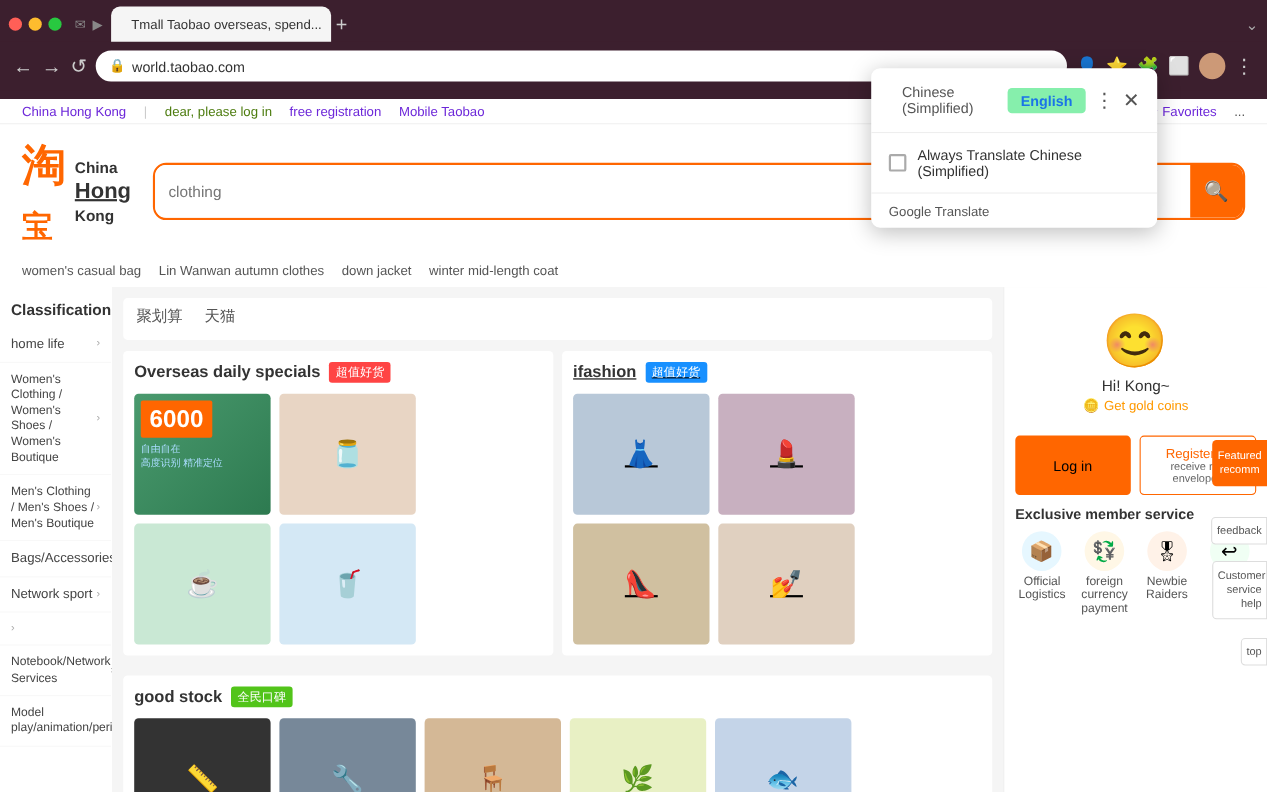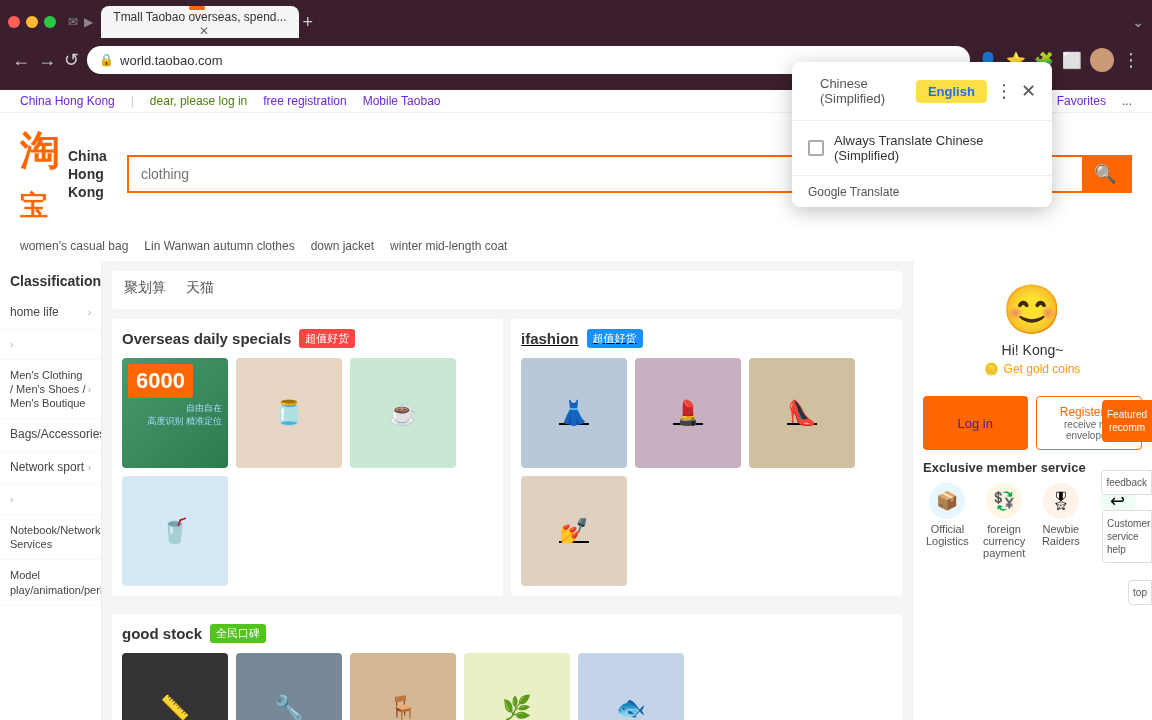--- a/index.html
+++ b/index.html
@@ -21,21 +21,21 @@
     .avatar { width: 24px; height: 24px; background: #c97; border-radius: 50%; }
     .top-bar { display: flex; align-items: center; padding: 4px 20px; font-size: 12px; color: #555; gap: 16px; border-bottom: 1px solid #f0f0f0; }
     .top-bar-link { color: #6d28d9; text-decoration: none; cursor: pointer; }
     .top-bar-divider { color: #ccc; }
     .top-bar-right { margin-left: auto; display: flex; align-items: center; gap: 16px; }
 
     .header-main { display: flex; align-items: center; padding: 10px 20px; gap: 20px; }
     .logo { display: flex; align-items: center; gap: 8px; }
     .logo-text { font-size: 13px; font-weight: bold; color: #333; line-height: 1.3; }
 
-    .search-bar { flex: 1; display: flex; border: 2px solid #ff6600; border-radius: 0; overflow: hidden; height: 38px; }
+    .search-bar { flex: 1; display: flex; border: 2px solid #ff6600; border-radius: 12px; overflow: hidden; height: 52px; }
     .search-input { flex: 1; border: none; outline: none; padding: 0 12px; font-size: 14px; }
     .search-btn { background: #ff6600; border: none; width: 48px; cursor: pointer; display: flex; align-items: center; justify-content: center; color: #fff; font-size: 18px; }
 
     .search-suggestions { display: flex; gap: 16px; padding: 4px 20px 8px; font-size: 12px; color: #555; }
     .suggestion { cursor: pointer; }
     
     .sidebar { width: 102px; background: #fff; border-right: 1px solid #eee; overflow-y: auto; flex-shrink: 0; }
     .sidebar-title { font-size: 14px; font-weight: bold; color: #333; padding: 12px 10px 8px; }
     .sidebar-item { display: flex; align-items: center; justify-content: space-between; padding: 8px 10px; font-size: 12px; color: #444; cursor: pointer; border-bottom: 1px solid #f8f8f8; line-height: 1.3; }
     .sidebar-item .arrow { color: #aaa; font-size: 10px; }
@@ -46,58 +46,58 @@
     .tab-item { font-size: 14px; color: #555; cursor: pointer; padding-bottom: 4px; }
 
     .section { background: #fff; border-radius: 4px; padding: 10px; margin-bottom: 10px; }
     .section-header { display: flex; align-items: center; gap: 8px; margin-bottom: 10px; }
     .section-title { font-size: 15px; font-weight: bold; color: #333; }
     .section-badge { background: #ff4444; color: #fff; font-size: 11px; padding: 2px 6px; border-radius: 3px; }
     .section-badge.blue { background: #1890ff; }
     .section-badge.green { background: #52c41a; }
 
     .products-grid { display: flex; gap: 8px; flex-wrap: wrap; }
-    .product-card { width: 106px; height: 110px; background: #f0f0f0; border-radius: 4px; overflow: hidden; cursor: pointer; position: relative; flex-shrink: 0; }
+    .product-card { width: 124px; height: 110px; background: #f0f0f0; border-radius: 4px; overflow: hidden; cursor: pointer; position: relative; flex-shrink: 0; }
     .product-card-placeholder { width: 100%; height: 100%; display: flex; align-items: center; justify-content: center; font-size: 24px; }
 
     
     .right-sidebar { width: 240px; background: #fff; border-left: 1px solid #eee; padding: 10px; flex-shrink: 0; overflow-y: auto; }
     .welcome-section { text-align: center; padding: 10px 0; }
     .emoji-avatar { font-size: 48px; margin-bottom: 4px; }
     .hello-text { font-size: 14px; color: #333; margin-bottom: 4px; }
     .gold-coins { font-size: 12px; color: #ff9900; display: flex; align-items: center; justify-content: center; gap: 4px; cursor: pointer; }
     .login-section { display: flex; gap: 8px; margin: 10px 0; }
-    .login-btn { flex: 1; background: #ff6600; color: #4c1d95; border: none; border-radius: 4px; padding: 8px; cursor: pointer; font-size: 13px; }
+    .login-btn { flex: 1; background: #ff6600; color: #000000; border: none; border-radius: 4px; padding: 8px; cursor: pointer; font-size: 13px; }
     .register-btn { flex: 1; background: #fff; color: #ff6600; border: 1px solid #ff6600; border-radius: 4px; padding: 8px; cursor: pointer; font-size: 12px; display: flex; flex-direction: column; align-items: center; }
     .register-btn .sub { font-size: 10px; color: #666; }
     .member-service { margin-top: 10px; }
     .member-title { font-size: 13px; font-weight: bold; color: #333; margin-bottom: 8px; }
     .service-grid { display: grid; grid-template-columns: repeat(4, 1fr); gap: 8px; }
     .service-item { display: flex; flex-direction: column; align-items: center; gap: 4px; cursor: pointer; }
     .service-icon { width: 36px; height: 36px; border-radius: 50%; display: flex; align-items: center; justify-content: center; font-size: 18px; }
     .service-label { font-size: 11px; color: #555; text-align: center; }
 
     
     .translate-popup { position: absolute; top: 62px; right: 100px; width: 260px; background: #fff; border-radius: 8px; box-shadow: 0 4px 20px rgba(0,0,0,0.25); z-index: 1000; padding: 0; overflow: hidden; }
     .translate-header { display: flex; align-items: center; padding: 10px 16px; gap: 8px; }
     .translate-lang { padding: 4px 12px; border-radius: 4px; font-size: 13px; cursor: pointer; color: #555; }
-    .translate-lang.active { background: #fde047; color: #1a73e8; font-weight: bold; }
+    .translate-lang.active { background: #86efac; color: #1a73e8; font-weight: bold; }
     .translate-more { margin-left: auto; color: #555; cursor: pointer; font-size: 18px; }
     .translate-close { color: #555; cursor: pointer; font-size: 18px; }
     .translate-divider { height: 1px; background: #eee; }
     .translate-option { display: flex; align-items: center; gap: 10px; padding: 12px 16px; cursor: pointer; }
     .translate-checkbox { width: 16px; height: 16px; border: 2px solid #aaa; border-radius: 2px; background: #fff; flex-shrink: 0; }
     .translate-option-text { font-size: 13px; color: #333; }
     .translate-footer { padding: 8px 16px; }
     .google-translate-label { font-size: 12px; color: #555; }
 
     
     .featured-side { position: absolute; right: 0; top: 400px; width: 50px; background: #ff6600; color: #fff; font-size: 10px; text-align: center; padding: 8px 4px; border-radius: 4px 0 0 4px; cursor: pointer; line-height: 1.3; }
     .feedback-side { position: absolute; right: 0; top: 470px; background: #fff; border: 1px solid #ddd; font-size: 10px; text-align: center; padding: 6px 4px; border-radius: 4px 0 0 4px; cursor: pointer; color: #555; }
-    .customer-side { position: absolute; right: 0; top: 510px; background: #fff; border: 1px solid #ddd; font-size: 10px; text-align: left; padding: 6px 4px; border-radius: 4px 0 0 4px; cursor: pointer; color: #555; width: 50px; line-height: 1.3; }
+    .customer-side { position: absolute; right: 0; top: 510px; background: #fff; border: 1px solid #ddd; font-size: 10px; text-align: right; padding: 6px 4px; border-radius: 4px 0 0 4px; cursor: pointer; color: #555; width: 50px; line-height: 1.3; }
     .top-side { position: absolute; right: 0; top: 580px; background: #fff; border: 1px solid #ddd; font-size: 10px; text-align: center; padding: 6px 4px; border-radius: 4px 0 0 4px; cursor: pointer; color: #555; }
 
     .number-badge { background: #ff6600; color: #fff; font-size: 22px; font-weight: bold; padding: 4px 8px; border-radius: 2px; display: inline-block; }
 
     
     .tab-bar-left { display: flex; align-items: center; gap: 6px; }
     .window-ctrl { width: 12px; height: 12px; border-radius: 50%; cursor: pointer; }
     .wc-red { background: #ff5f57; }
     .wc-yellow { background: #febc2e; }
     .wc-green { background: #28c840; }
@@ -112,21 +112,21 @@
   <div class="tab-bar">
     <div class="tab-bar-left">
       <div class="window-ctrl wc-red"></div>
       <div class="window-ctrl wc-yellow"></div>
       <div class="window-ctrl wc-green"></div>
     </div>
     <div style="margin-left: 12px; display:flex; align-items:center; gap:6px;">
       <div style="color:#888;font-size:12px;">✉</div>
       <div style="color:#888;font-size:12px;">▶</div>
     </div>
-    <div class="tab" style="margin-left:8px;flex-direction:column;">
+    <div class="tab" style="margin-left:8px;">
       <div class="tab-favicon"></div>
       <span>Tmall Taobao overseas, spend...</span>
       <span class="tab-close">✕</span>
     </div>
     <span class="tab-new">+</span>
     <div class="tab-overflow">⌄</div>
   </div>
 
   <div class="nav-bar">
     <button class="nav-btn">←</button>
@@ -167,21 +167,21 @@
       </a>
       <span style="color:#555;">...</span>
     </div>
   </div>
 
   <div class="header-main">
     <div class="logo">
       <div style="font-size:40px;color:#ff6600;font-weight:bold;font-family:serif;">淘<br><span style="font-size:28px;">宝</span></div>
       <div class="logo-text">
         <div style="font-weight:bold;font-size:14px;">China</div>
-        <div style="font-weight:bold;font-size:14px;">Hong</div>
+        <div style="font-weight:bold;font-size:20px;text-decoration:underline;">Hong</div>
         <div style="font-weight:bold;font-size:14px;">Kong</div>
       </div>
     </div>
     <div class="search-bar">
       <input class="search-input" type="text" placeholder="clothing" style="">
       <button class="search-btn">🔍</button>
     </div>
   </div>
 
   <div class="search-suggestions">
@@ -194,20 +194,21 @@
 
 <div style="display:flex; height: calc(720px - 168px); position:relative;">
 
   <div class="sidebar">
     <div class="sidebar-title">Classification</div>
     <div class="sidebar-item">
       <span>home life</span>
       <span class="arrow">›</span>
     </div>
     <div class="sidebar-item">
+      <span style="font-size:11px;">Women's Clothing / Women's Shoes / Women's Boutique</span>
       <span class="arrow">›</span>
     </div>
     <div class="sidebar-item">
       <span style="font-size:11px;">Men's Clothing / Men's Shoes / Men's Boutique</span>
       <span class="arrow">›</span>
     </div>
     <div class="sidebar-item">
       <span>Bags/Accessories</span>
 
     </div>
@@ -240,21 +241,21 @@
 
       <div class="section" style="flex:1;">
         <div class="section-header">
           <span class="section-title">Overseas daily specials</span>
           <span class="section-badge">超值好货</span>
         </div>
         <div class="products-grid">
           <div class="product-card" style="background:linear-gradient(135deg,#4a9a6e,#2d7a50);">
             <div style="padding:6px;color:#fff;">
               <div class="number-badge">6000</div>
-              <div style="font-size:9px;color:#adf;margin-top:4px;text-align:right;">自由自在<br>高度识别 精准定位</div>
+              <div style="font-size:9px;color:#adf;margin-top:4px;">自由自在<br>高度识别 精准定位</div>
             </div>
           </div>
           <div class="product-card" style="background:#e8d5c4;">
             <div class="product-card-placeholder">🫙</div>
           </div>
           <div class="product-card" style="background:#c9e8d4;">
             <div class="product-card-placeholder">☕</div>
           </div>
           <div class="product-card" style="background:#d4e8f5;">
             <div class="product-card-placeholder">🥤</div>

